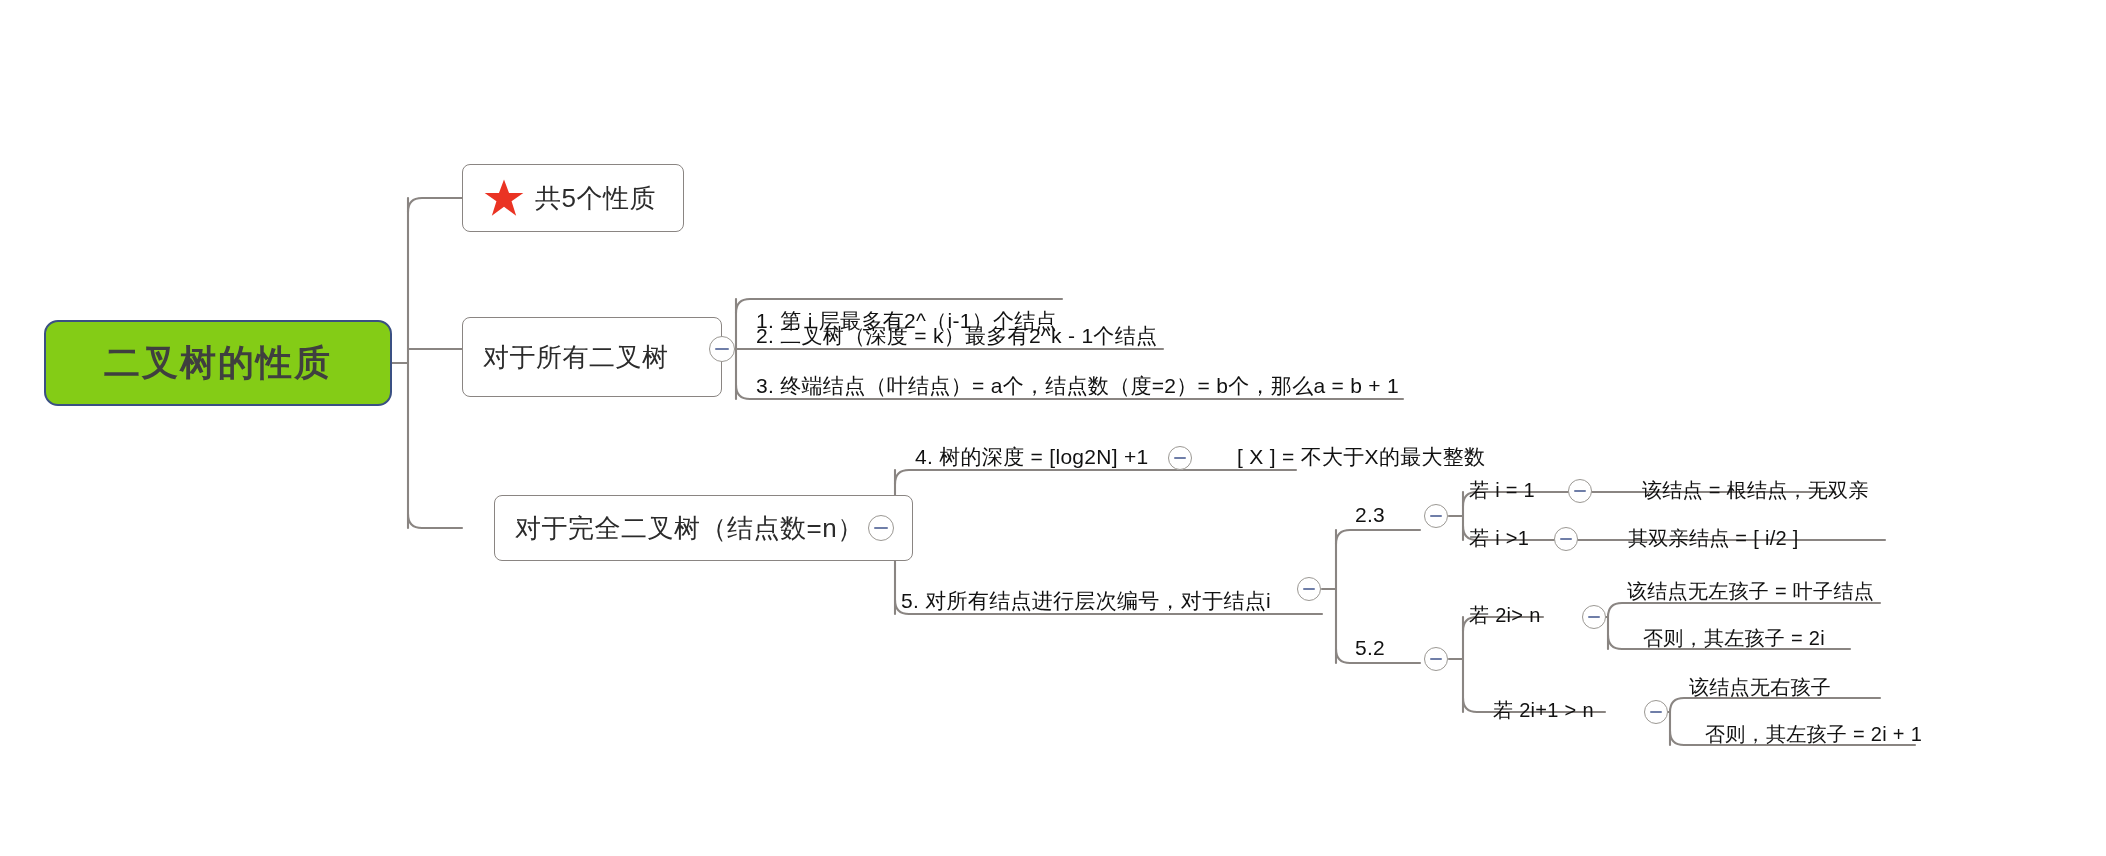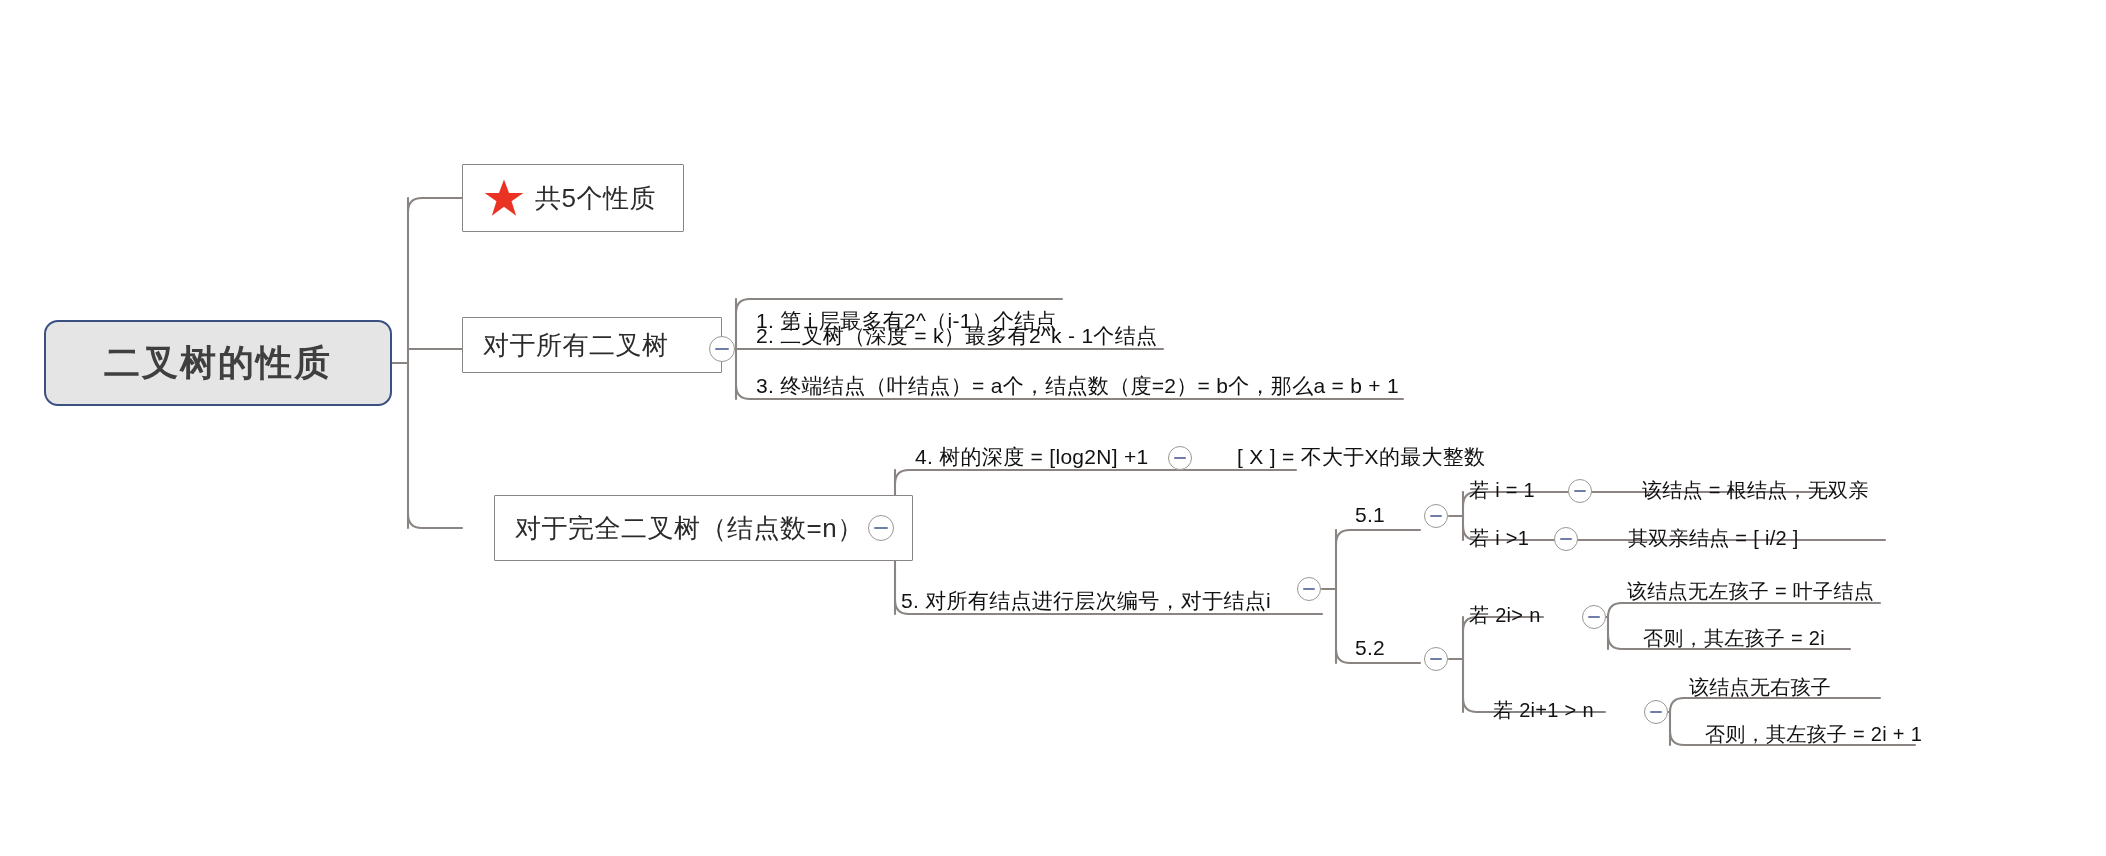--- a/index.html
+++ b/index.html
@@ -33,34 +33,34 @@
     position: absolute;
     box-sizing: border-box;
     display: flex;
     align-items: center;
     white-space: nowrap;
   }
 
   .root-node {
     border: 2px solid #3a5083;
     border-radius: 14px;
-    background: #e5e5e5;
+    background: #84cc16;
     padding: 0 26px;
     justify-content: center;
   }
   .root-label {
     font-size: 36px;
     font-weight: bold;
     color: #3f3f3f;
     letter-spacing: 2px;
   }
 
   .branch-node {
     border: 1.6px solid #8a8582;
-    border-radius: 1px;
+    border-radius: 8px;
     background: #ffffff;
     padding: 0 20px;
   }
   .branch-label {
     font-size: 26px;
     color: #2b2b2b;
     letter-spacing: 0.5px;
   }
 
   
@@ -183,21 +183,21 @@
     <span class="root-label">二叉树的性质</span>
   </div>
 
   <div class="node branch-node" style="left:462px; top:164px; width:222px; height:68px;">
     <svg class="star-icon" viewBox="0 0 100 100" xmlns="http://www.w3.org/2000/svg">
       <polygon points="50,6 62,38 96,38 68,58 79,92 50,71 21,92 32,58 4,38 38,38" fill="#ea3323"></polygon>
     </svg>
     <span class="branch-label">共5个性质</span>
   </div>
 
-  <div class="node branch-node" style="left:462px; top:317px; width:260px; height:56px;">
+  <div class="node branch-node" style="left:462px; top:317px; width:260px; height:80px;">
     <span class="branch-label">对于所有二叉树</span>
   </div>
   <div class="toggle" style="left:709px; top:336px;"></div>
 
   <div class="leaf" style="left:756px; top:272px;margin-top:35px;">1. 第 i 层最多有2^（i-1）个结点</div>
 
   <div class="leaf" style="left:756px; top:322px;">2. 二叉树（深度 = k）最多有2^k - 1个结点</div>
 
   <div class="leaf" style="left:756px; top:372px;">3. 终端结点（叶结点）= a个，结点数（度=2）= b个，那么a = b + 1</div>
 
@@ -206,21 +206,21 @@
   </div>
   <div class="toggle" style="left:868px; top:515px;"></div>
 
   <div class="leaf" style="left:915px; top:443px;">4. 树的深度 = [log2N] +1</div>
   <div class="toggle toggle-sm" style="left:1168px; top:446px;"></div>
   <div class="leaf" style="left:1237px; top:443px;">[ X ] = 不大于X的最大整数</div>
 
   <div class="leaf" style="left:901px; top:587px;">5. 对所有结点进行层次编号，对于结点i</div>
   <div class="toggle toggle-sm" style="left:1297px; top:577px;"></div>
 
-  <div class="leaf" style="left:1355px; top:503px;">5.1</div>
+  <div class="leaf" style="left:1355px; top:503px;">2.3</div>
   <div class="toggle toggle-sm" style="left:1424px; top:504px;"></div>
 
   <div class="leaf leaf-sm" style="left:1469px; top:477px;">若 i = 1</div>
   <div class="toggle toggle-sm" style="left:1568px; top:479px;"></div>
   <div class="leaf leaf-sm" style="left:1642px; top:477px;">该结点 = 根结点，无双亲</div>
 
   <div class="leaf leaf-sm" style="left:1469px; top:525px;">若 i &gt;1</div>
   <div class="toggle toggle-sm" style="left:1554px; top:527px;"></div>
   <div class="leaf leaf-sm" style="left:1628px; top:525px;">其双亲结点 = [ i/2 ]</div>
 

